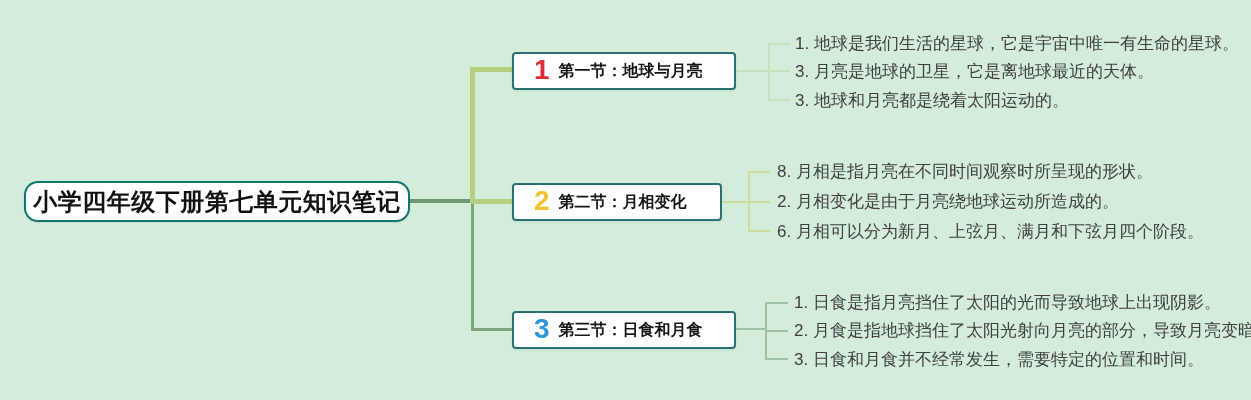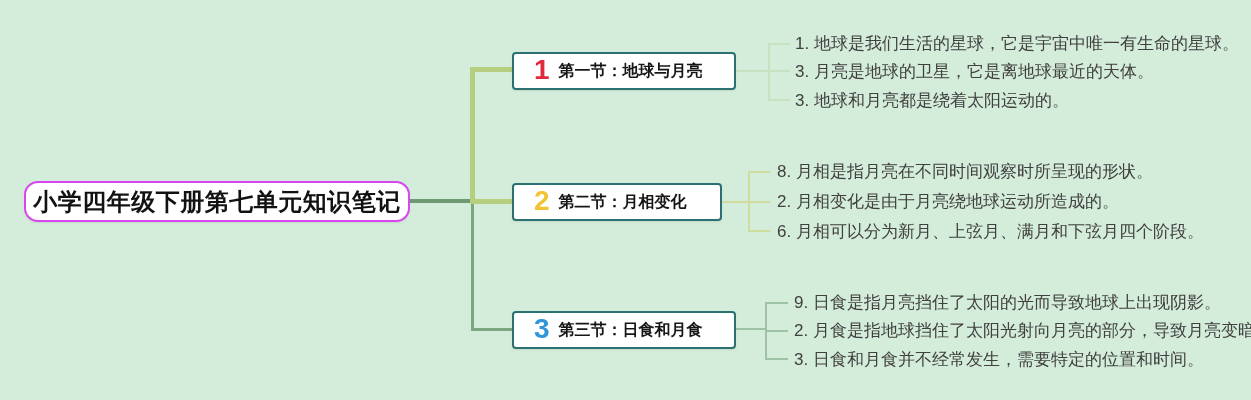--- a/index.html
+++ b/index.html
@@ -11,21 +11,21 @@
     overflow: hidden;
   }
   .canvas { position: absolute; inset: 0; }
 
   
   .root-node {
     position: absolute;
     left: 24px; top: 181px;
     width: 386px; height: 41px;
     background: #ffffff;
-    border: 2px solid #d946ef;
+    border: 2px solid #0f766e;
     border-radius: 14px;
     display: flex; align-items: center; justify-content: center;
     font-size: 24px; font-weight: 700; color: #121212;
     letter-spacing: 0.5px;
     box-shadow: 0 1px 2px rgba(40,80,50,0.10);
     white-space: nowrap;
   }
   .branch-node {
     position: absolute;
     height: 38px;
@@ -150,17 +150,17 @@
   </div>
 
   <div class="leaf" id="leaf-1-1">1. 地球是我们生活的星球，它是宇宙中唯一有生命的星球。</div>
   <div class="leaf" id="leaf-1-2">3. 月亮是地球的卫星，它是离地球最近的天体。</div>
   <div class="leaf" id="leaf-1-3">3. 地球和月亮都是绕着太阳运动的。</div>
 
   <div class="leaf" id="leaf-2-1">8. 月相是指月亮在不同时间观察时所呈现的形状。</div>
   <div class="leaf" id="leaf-2-2">2. 月相变化是由于月亮绕地球运动所造成的。</div>
   <div class="leaf" id="leaf-2-3">6. 月相可以分为新月、上弦月、满月和下弦月四个阶段。</div>
 
-  <div class="leaf" id="leaf-3-1">9. 日食是指月亮挡住了太阳的光而导致地球上出现阴影。</div>
+  <div class="leaf" id="leaf-3-1">1. 日食是指月亮挡住了太阳的光而导致地球上出现阴影。</div>
   <div class="leaf" id="leaf-3-2">2. 月食是指地球挡住了太阳光射向月亮的部分，导致月亮变暗。</div>
   <div class="leaf" id="leaf-3-3">3. 日食和月食并不经常发生，需要特定的位置和时间。</div>
 
 </div>
 
 </body></html>

